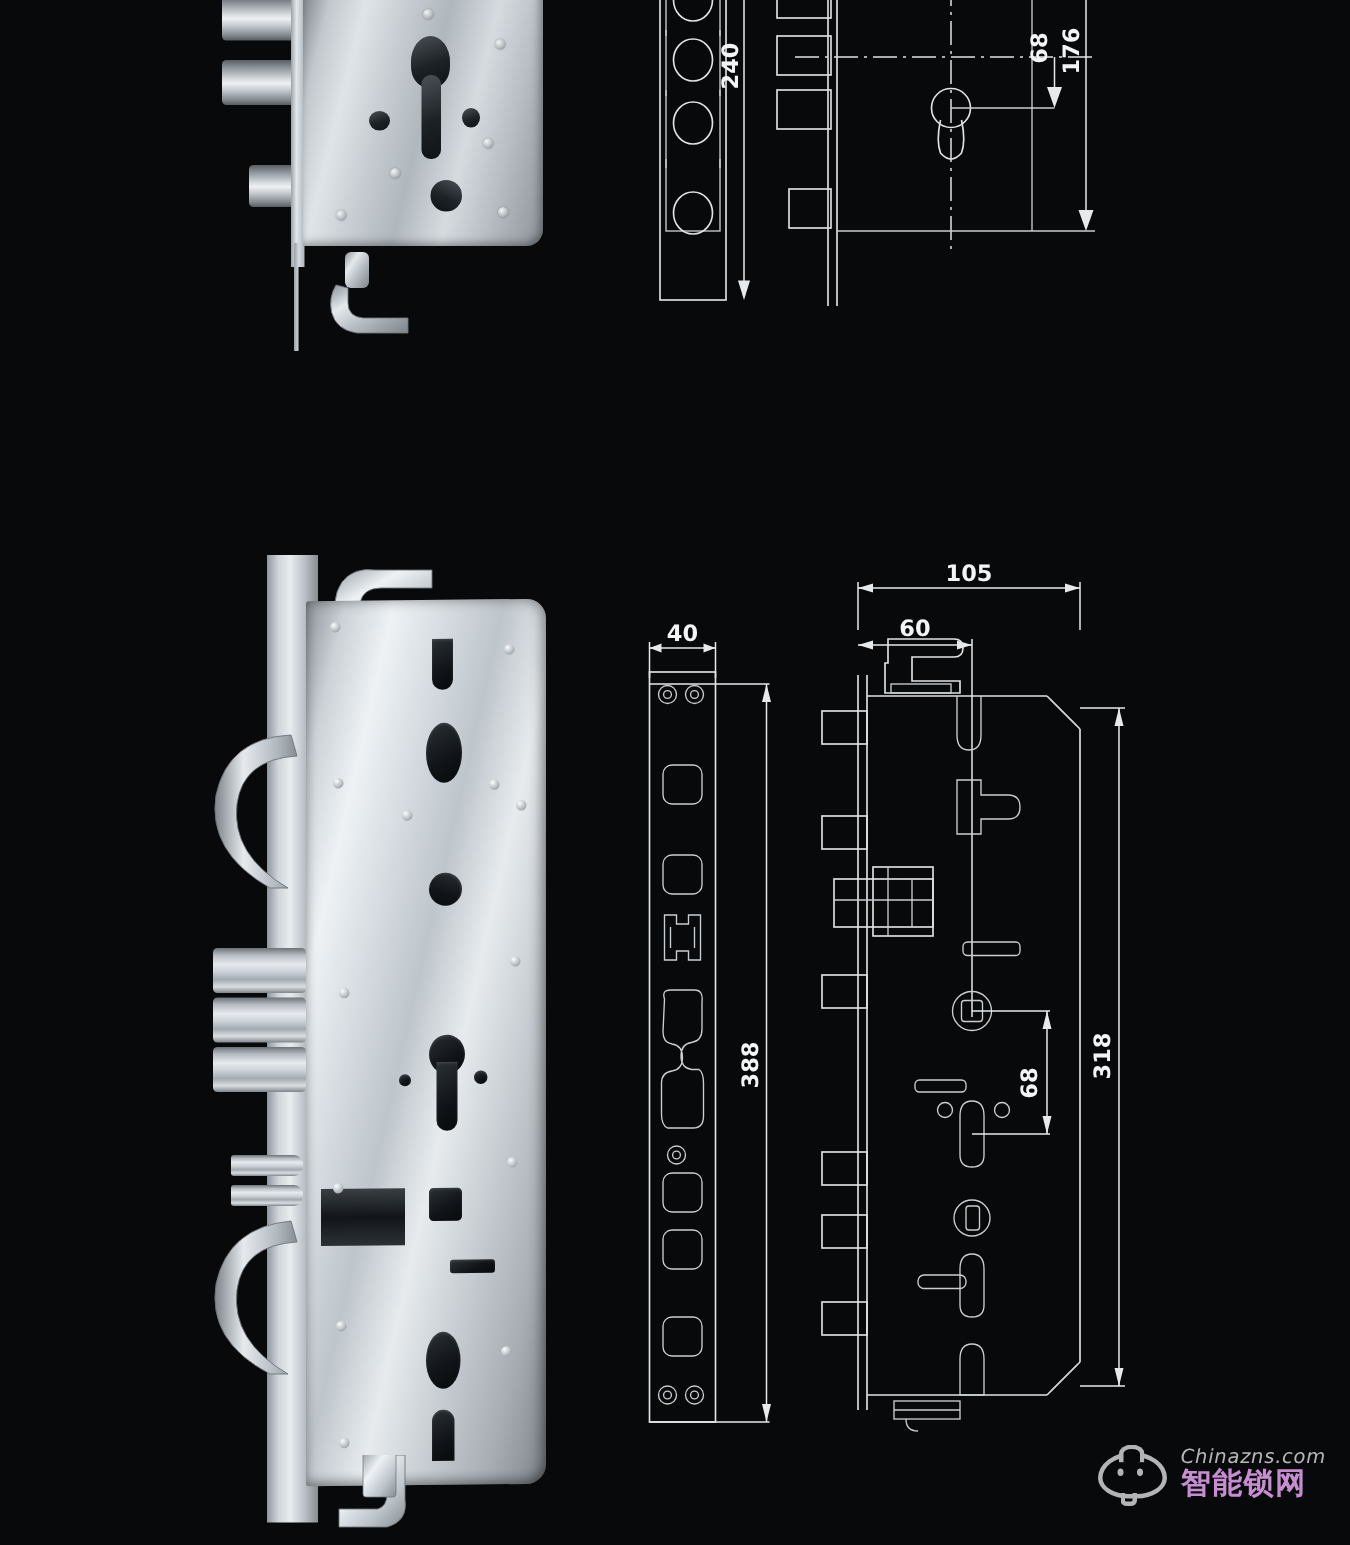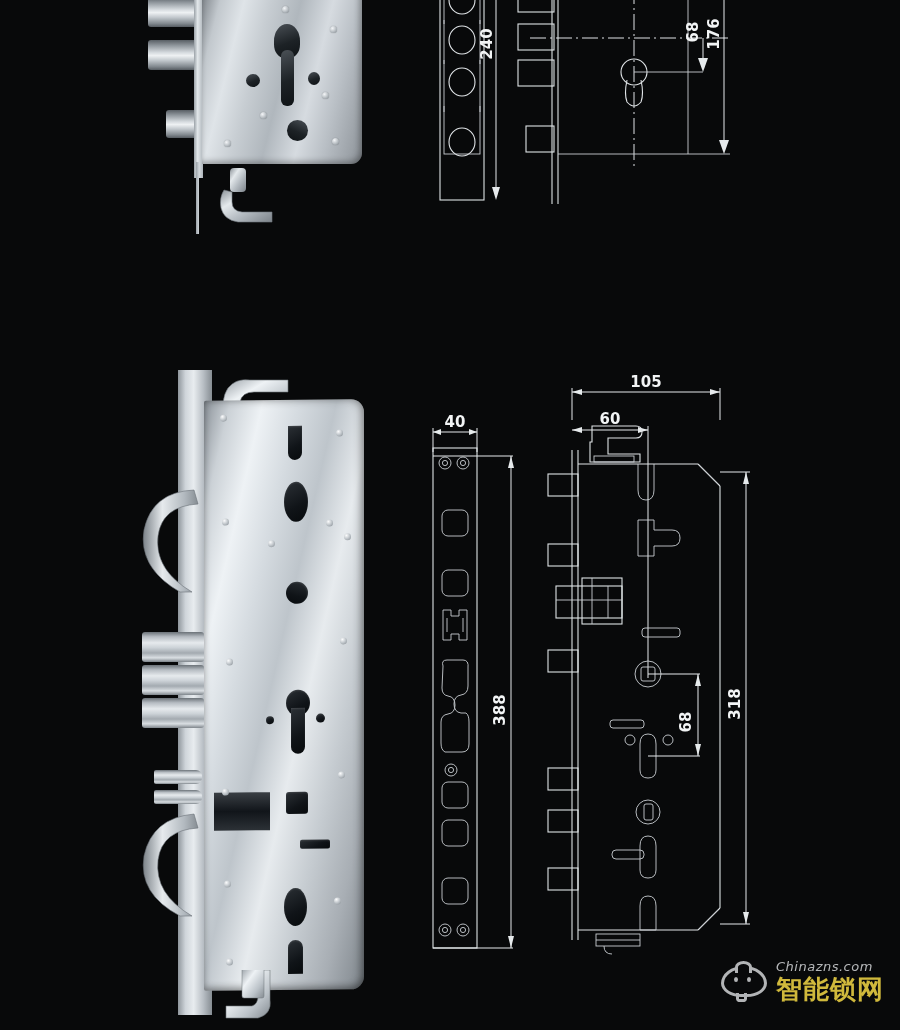--- a/index.html
+++ b/index.html
@@ -91,24 +91,24 @@
   .wm-texts { display: flex; flex-direction: column; line-height: 1; }
   .wm-en {
     font-size: 13px;
     color: #dcdee0;
     font-style: italic;
     letter-spacing: 0.5px;
     font-family: "DejaVu Sans", sans-serif;
     margin-bottom: 3px;
   }
   .wm-cn {
-    font-size: 26px;
-    color: #fde047;
+    font-size: 20px;
+    color: #f0abfc;
     letter-spacing: 1px;
-    font-family: Liberation Sans, sans-serif;
+    font-family: Liberation Mono, monospace;
     font-weight: bold;
   }
 
   
   .tech { position: absolute; }
   .tech svg { display: block; overflow: visible; }
   .ln { stroke: #dfe3e6; fill: none; stroke-width: 1.1; }
   .ln-thin { stroke: #c9ced2; fill: none; stroke-width: 0.9; }
   .dim { stroke: #e6eaec; fill: none; stroke-width: 1; }
   .center-l {

